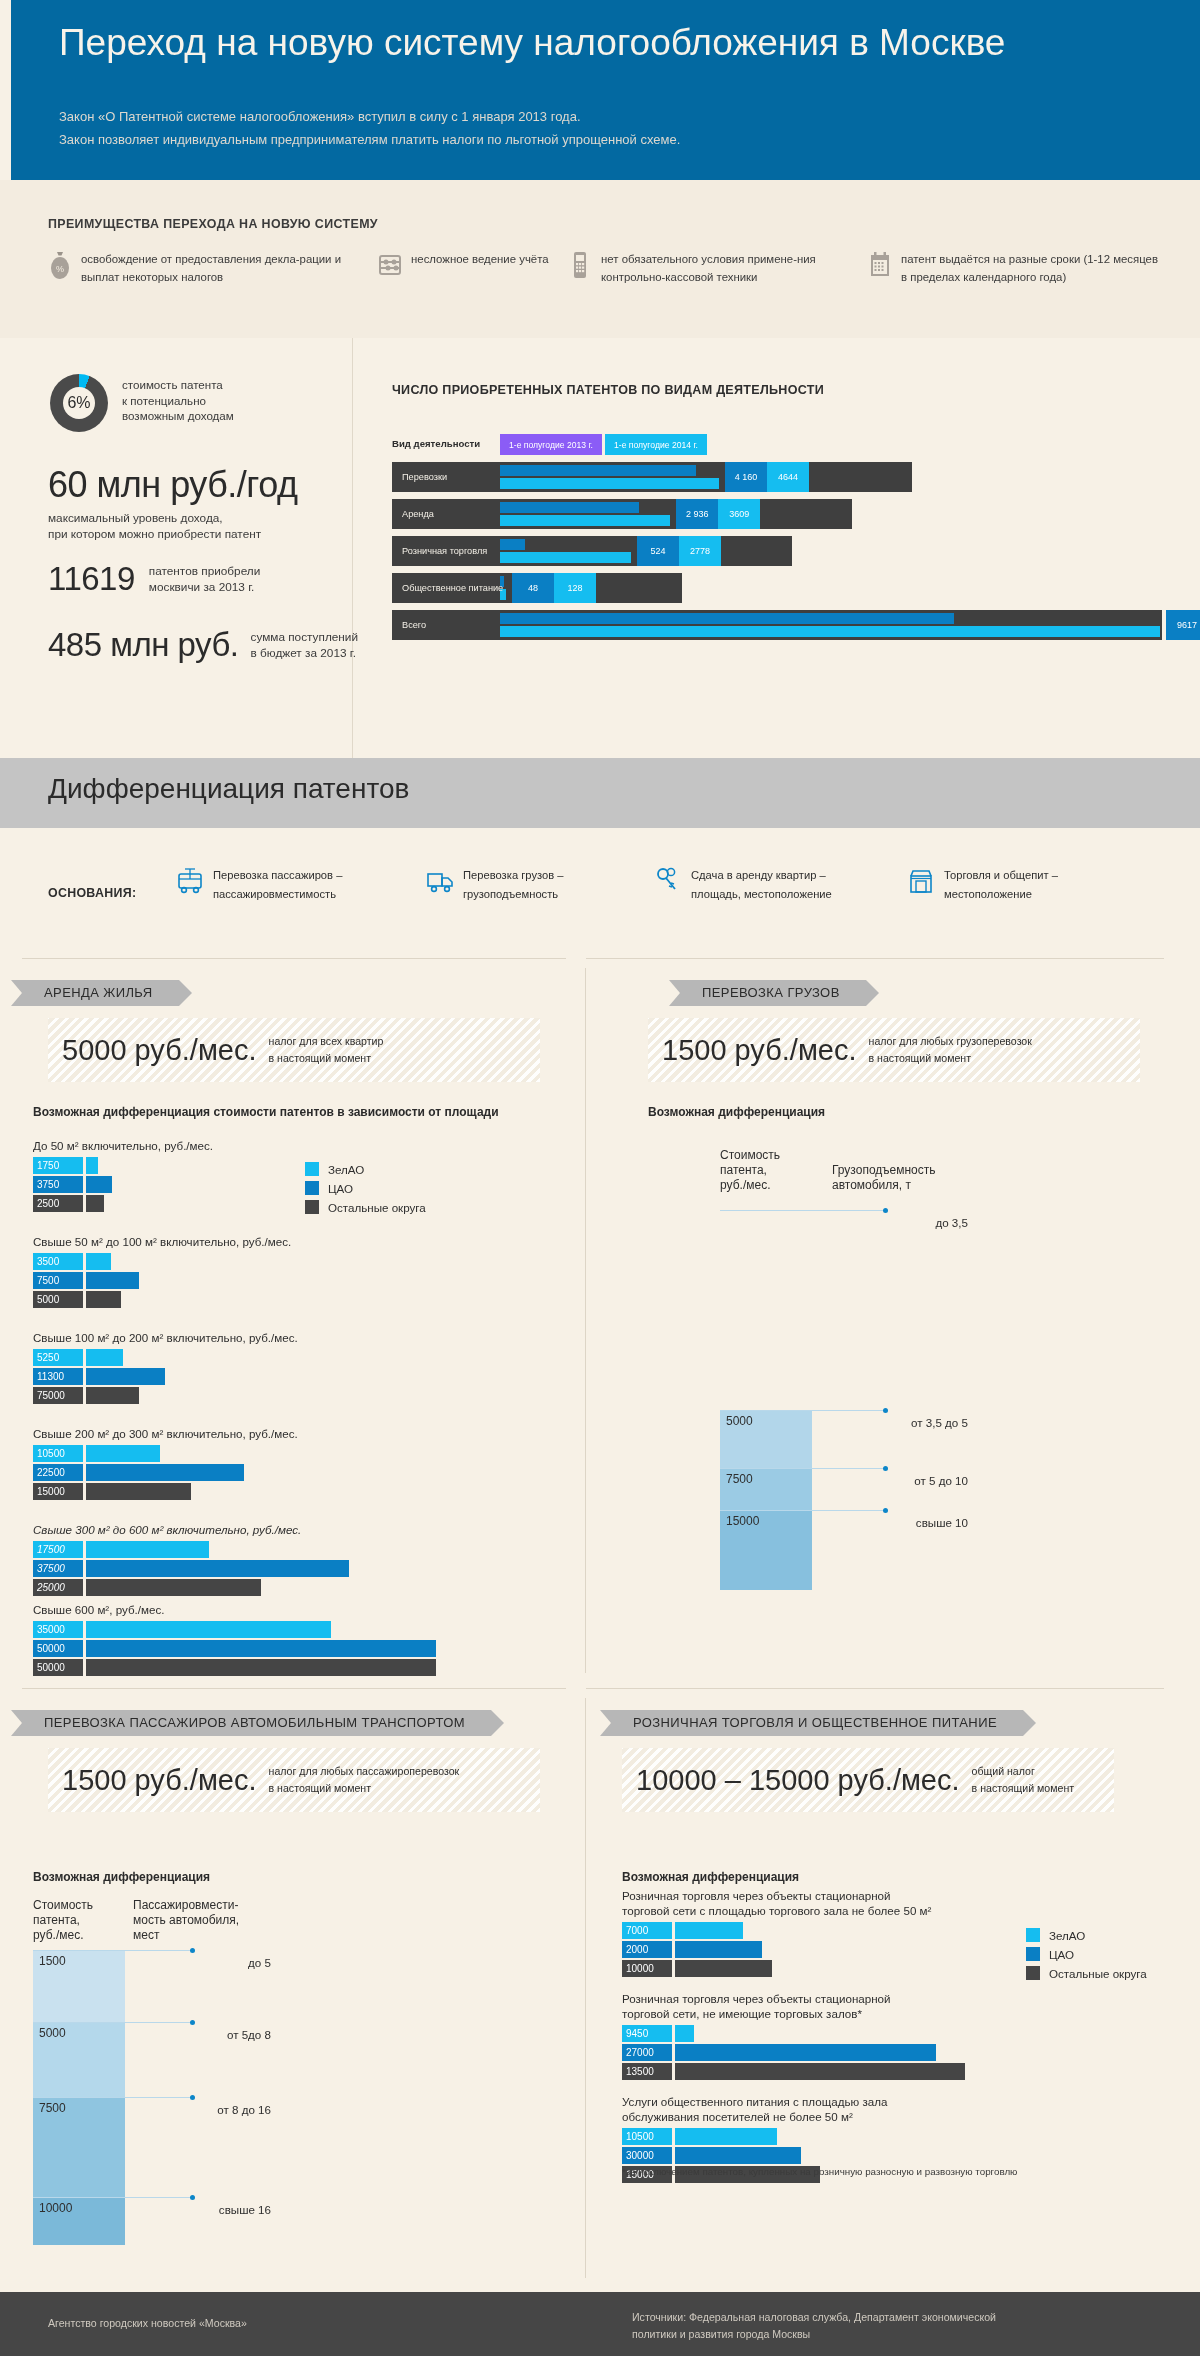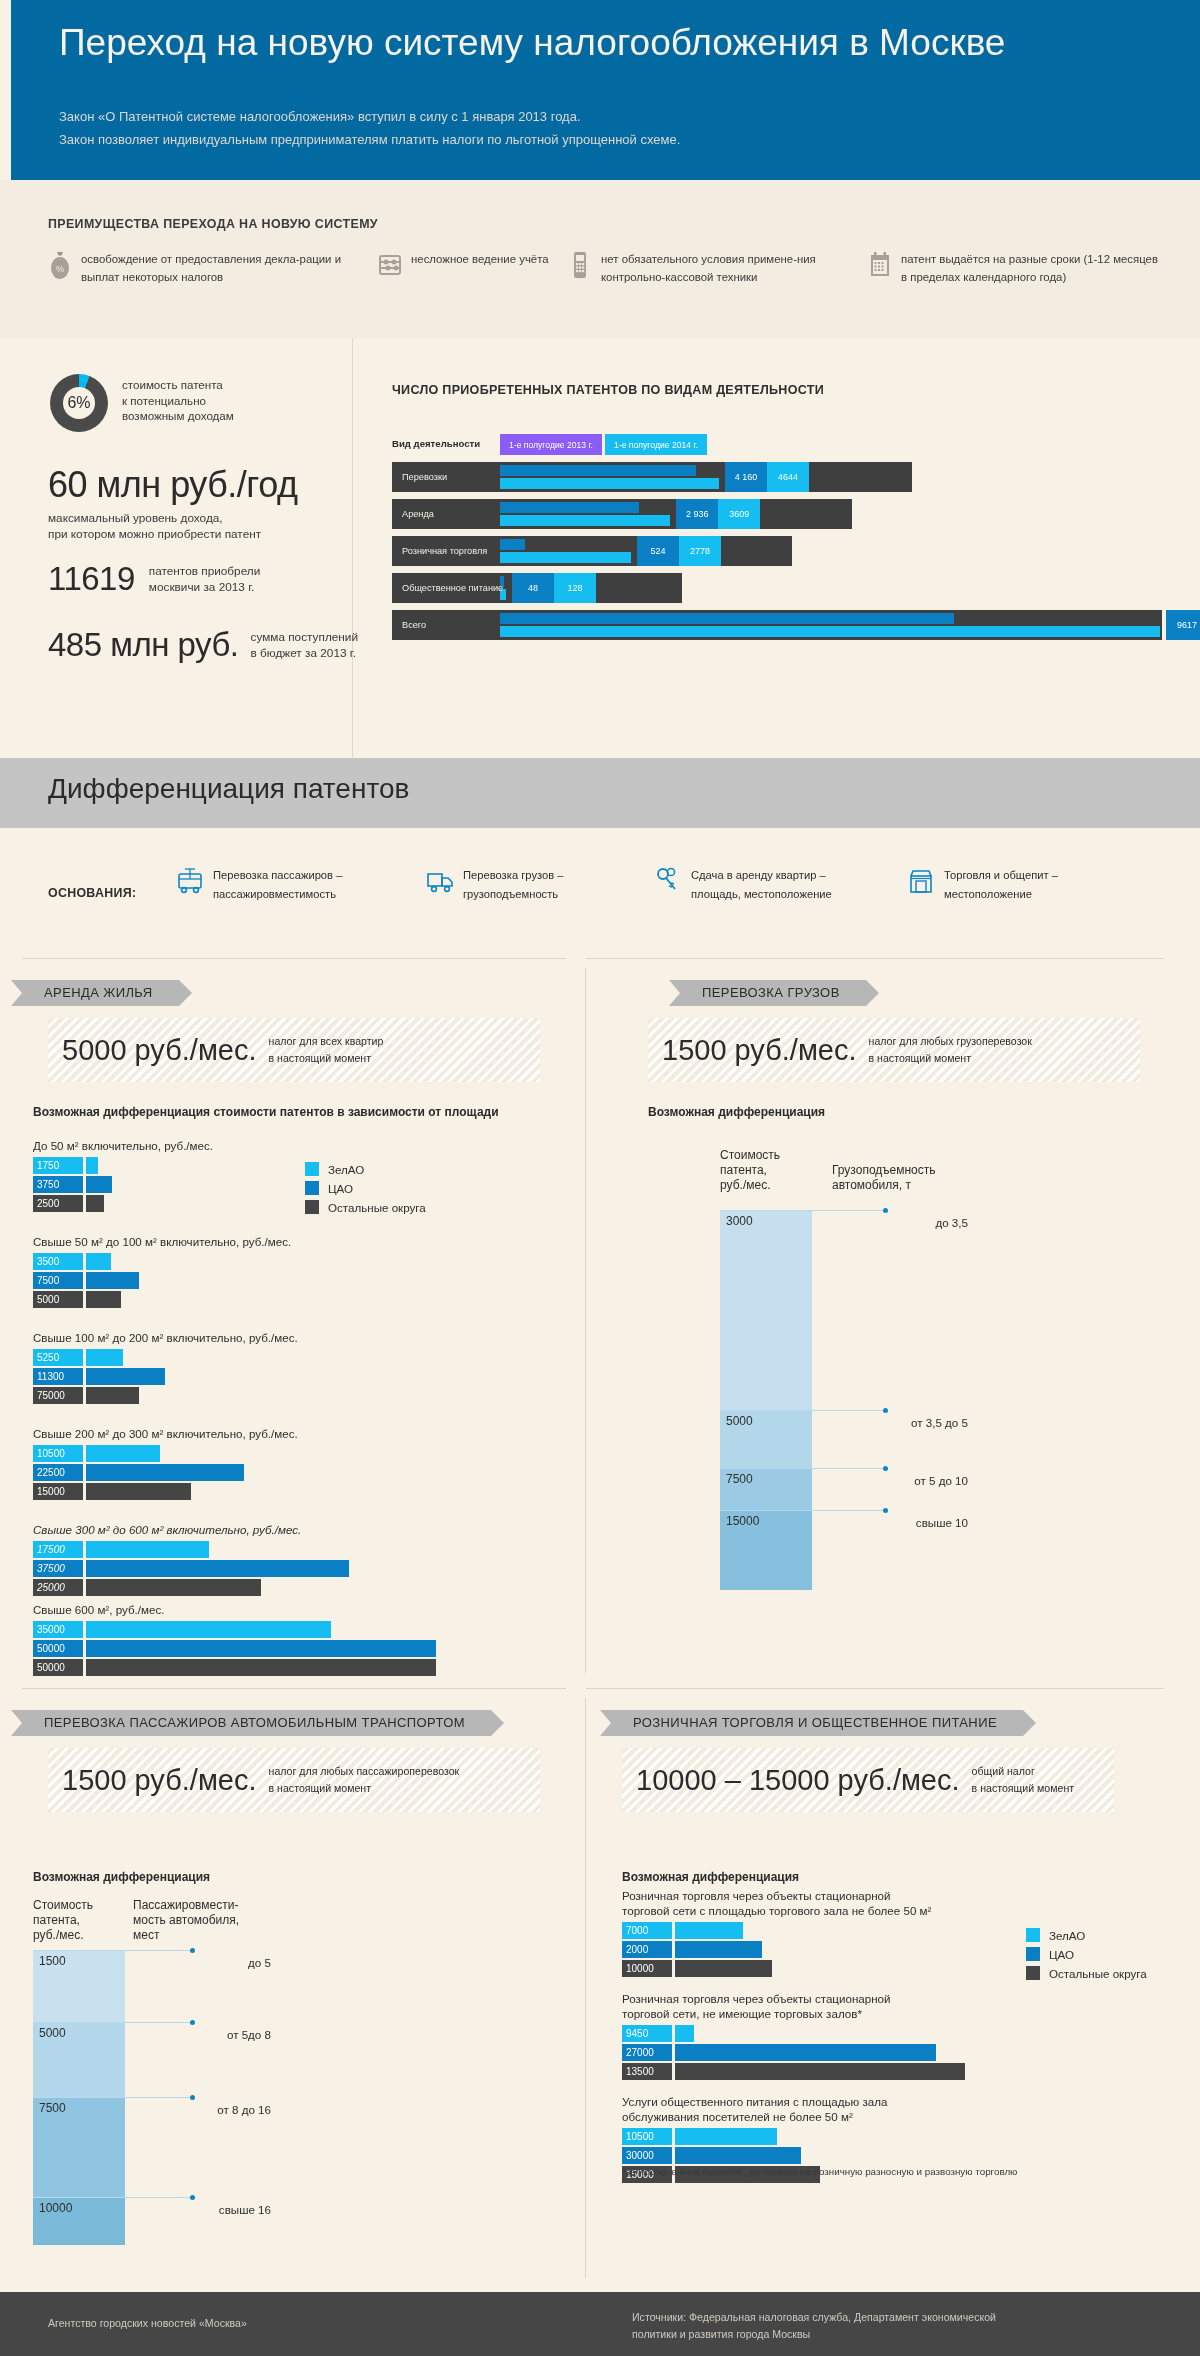--- a/index.html
+++ b/index.html
@@ -573,23 +573,20 @@
   </div>
   <div class="subhead" style="position:absolute; left:62px; top:147px;">Возможная  дифференциация</div>
 
   <div class="stair" style="position:absolute; left:134px; top:190px; width:260px; height:500px;">
     <div class="st-head" style="left:0; top:0; white-space:pre-line">Стоимость
 патента,
 руб./мес.</div>
     <div class="st-head" style="left:112px; top:15px; white-space:pre-line">Грузоподъемность
 автомобиля, т</div>
     <div id="cargo-rows" style="position: absolute; left: 0px; top: 62px; width: 260px; height: 380px;">
-        <div class="st-seg" style="top: 0px; height: 200px; width: 92px; background: rgb(197, 223, 238);">
-          <span class="st-val">3000</span>
-        </div>
         <div class="st-line" style="left: 0px; top: 0px; width: 166px;"></div>
         <div class="st-dot" style="left: 163px; top: -2px;"></div>
         <div class="st-rt" style="left: 118px; top: 6px; width: 130px;">до 3,5</div>
         <div class="st-seg" style="top: 200px; height: 58px; width: 92px; background: rgb(178, 214, 234);">
           <span class="st-val">5000</span>
         </div>
         <div class="st-line" style="left: 0px; top: 200px; width: 166px;"></div>
         <div class="st-dot" style="left: 163px; top: 198px;"></div>
         <div class="st-rt" style="left: 118px; top: 206px; width: 130px;">от 3,5 до 5</div>
         <div class="st-seg" style="top: 258px; height: 42px; width: 92px; background: rgb(155, 203, 228);">

